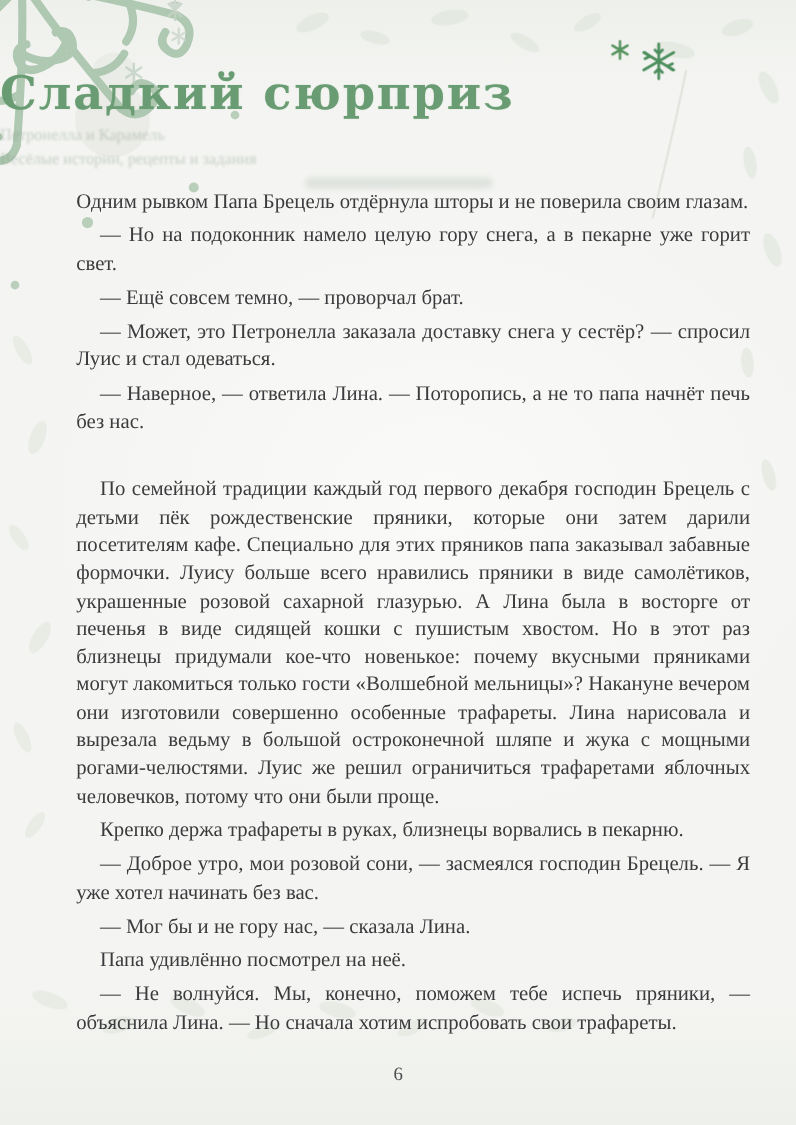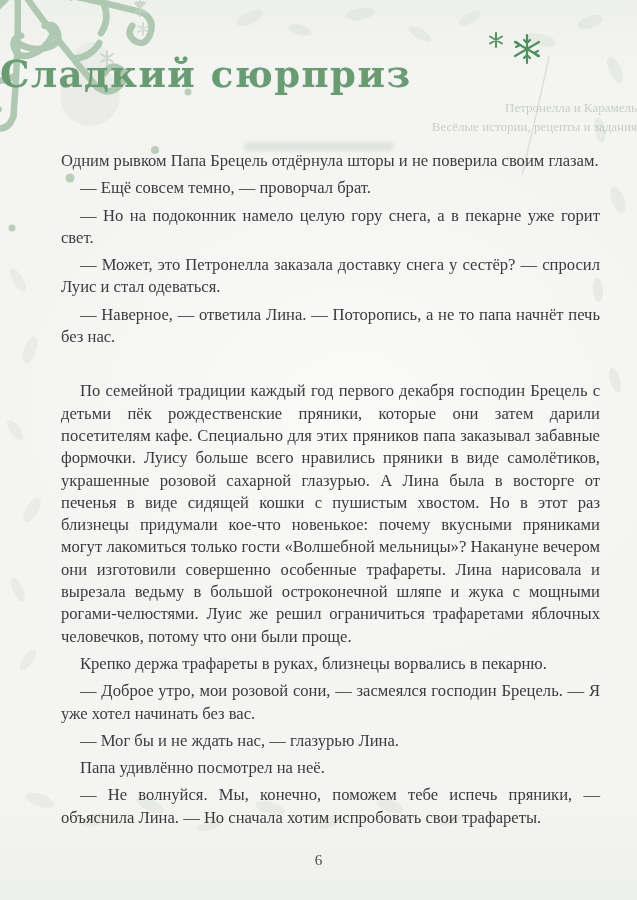--- a/index.html
+++ b/index.html
@@ -20,21 +20,21 @@
     text-align:left; z-index:2;
     font-family:"DejaVu Serif", serif;
     font-weight:bold;
     font-size:37px;
     letter-spacing:1.5px;
     color:var(--title-green,#699c72);
     text-shadow:0 0 1px rgba(105,156,114,.35);
   }
   .ghost-block {
     position:absolute; top:98px; left:0; width:100%;
-    text-align:right; z-index:1;
+    text-align:left; z-index:1;
     color:rgba(125,145,130,.38);
     filter:blur(.7px);
     font-size:13px; line-height:19px;
     font-family:"Liberation Serif", serif;
   }
   .ghost-bar {
     width:150px; height:9px; margin:6px auto 0;
     background:rgba(130,150,135,.18);
     border-radius:4px;
     filter:blur(2px);
@@ -167,27 +167,27 @@
   <div class="page-title">Сладкий сюрприз</div>
 
   <div class="ghost-block">
     <div>Петронелла и Карамель</div>
     <div>Весёлые истории, рецепты и задания</div>
     <div class="ghost-bar"></div>
   </div>
 
   <div class="text-block">
       <p class="">Одним рывком Папа Брецель отдёрнула шторы и не поверила своим глазам.</p>
+      <p class="indent ">— Но на подоконник намело целую гору снега, а в пекарне уже горит свет.</p>
       <p class="indent ">— Ещё совсем темно, — проворчал брат.</p>
-      <p class="indent ">— Но на подоконник намело целую гору снега, а в пекарне уже горит свет.</p>
       <p class="indent ">— Может, это Петронелла заказала доставку снега у сестёр? — спросил Луис и стал одеваться.</p>
       <p class="indent ">— Наверное, — ответила Лина. — Поторопись, а не то папа начнёт печь без нас.</p>
       <p class="indent section-start">По семейной традиции каждый год первого декабря господин Брецель с детьми пёк рождественские пряники, которые они затем дарили посетителям кафе. Специально для этих пряников папа заказывал забавные формочки. Луису больше всего нравились пряники в виде самолётиков, украшенные розовой сахарной глазурью. А Лина была в восторге от печенья в виде сидящей кошки с пушистым хвостом. Но в этот раз близнецы придумали кое-что новенькое: почему вкусными пряниками могут лакомиться только гости «Волшебной мельницы»? Накануне вечером они изготовили совершенно особенные трафареты. Лина нарисовала и вырезала ведьму в большой остроконечной шляпе и жука с мощными рогами-челюстями. Луис же решил ограничиться трафаретами яблочных человечков, потому что они были проще.</p>
       <p class="indent ">Крепко держа трафареты в руках, близнецы ворвались в пекарню.</p>
       <p class="indent ">— Доброе утро, мои розовой сони, — засмеялся господин Брецель. — Я уже хотел начинать без вас.</p>
-      <p class="indent ">— Мог бы и не ждать нас, — глазурью Лина.</p>
+      <p class="indent ">— Мог бы и не гору нас, — сказала Лина.</p>
       <p class="indent ">Папа удивлённо посмотрел на неё.</p>
       <p class="indent ">— Не волнуйся. Мы, конечно, поможем тебе испечь пряники, — объяснила Лина. — Но сначала хотим испробовать свои трафареты.</p>
     </div>
 
   <div class="page-number">6</div>
 
 </div>
 
 </body></html>

